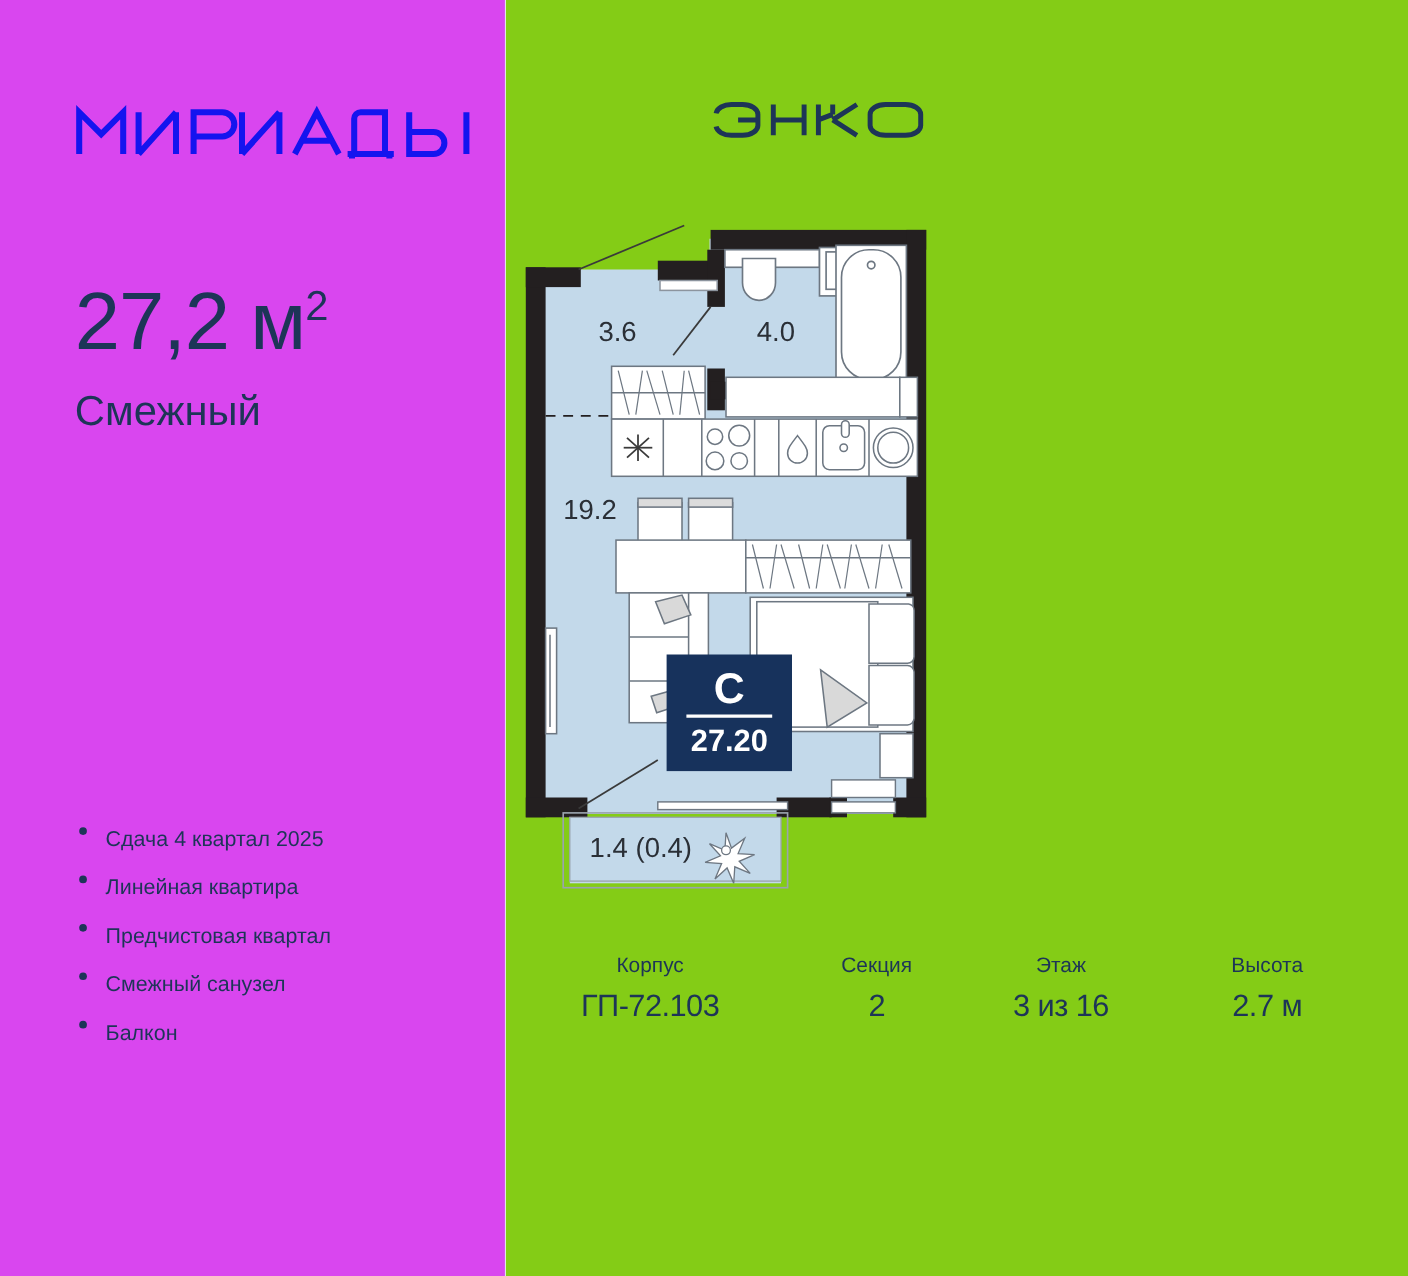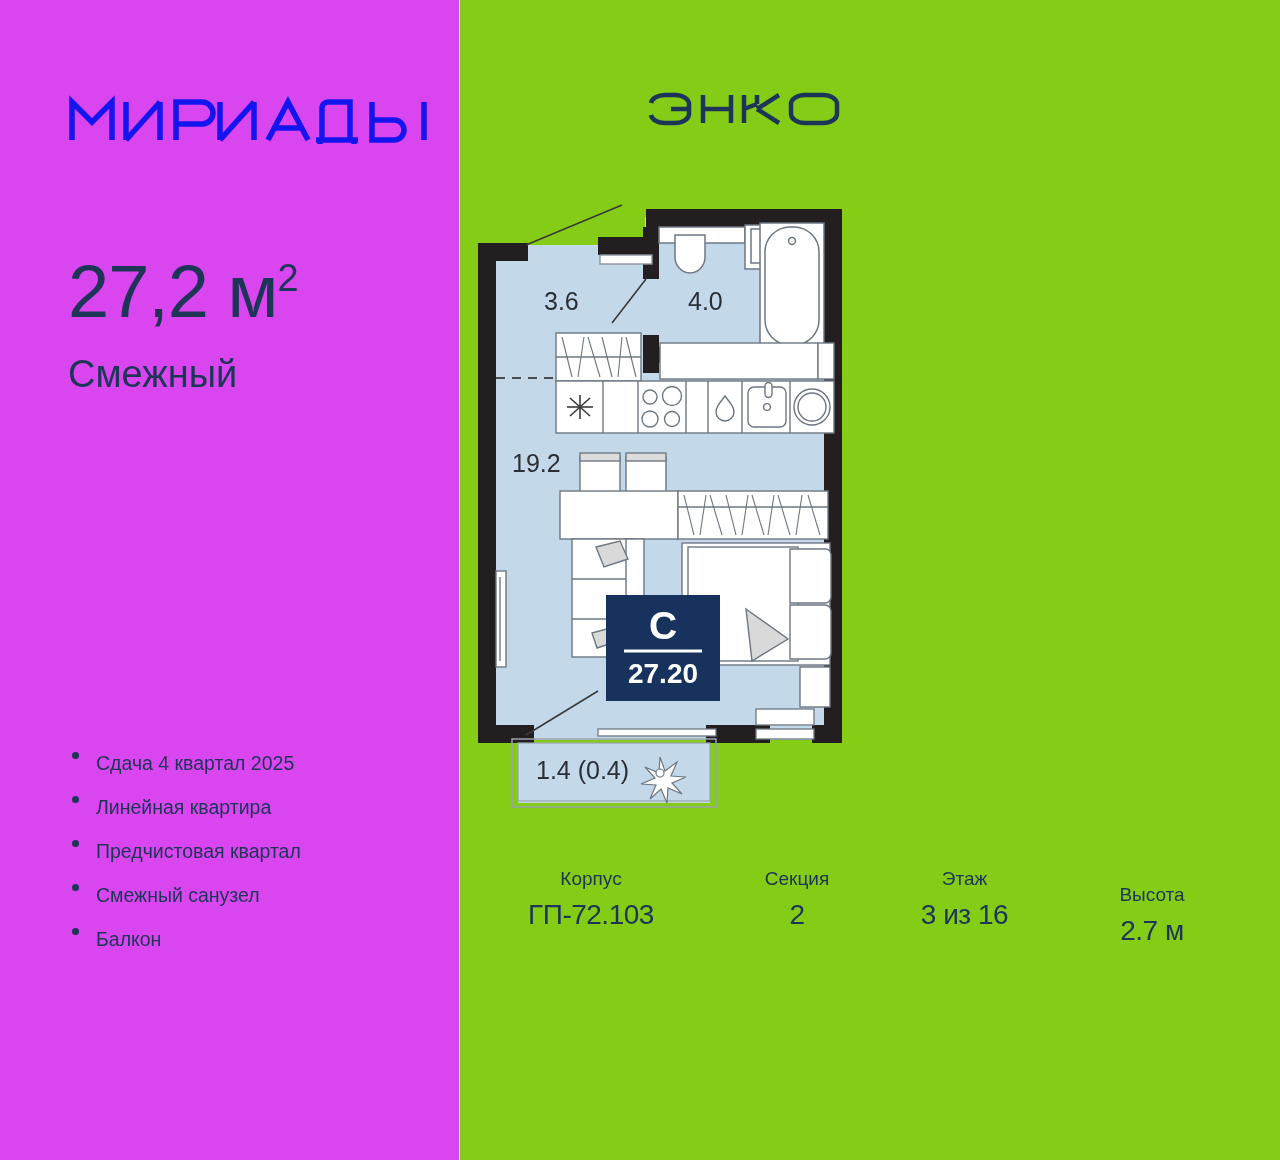--- a/index.html
+++ b/index.html
@@ -54,21 +54,21 @@
 
   
   .info-row {
     position: absolute; left: 0; top: 868px; width: 820px;
     display: flex; align-items: flex-start;
   }
   .info-cell { text-align: center; }
   .info-cell.c0 { width: 262px; }
   .info-cell.c1 { width: 150px; }
   .info-cell.c2 { width: 185px; }
-  .info-cell.c3 { width: 190px; margin-top: 16px; }
+  .info-cell.c3 { width: 190px; }
   .info-label { font-size: 19px; color: #1d3557; font-weight: 400; margin-bottom: 9px; }
   .info-value { font-size: 28px; color: #1d3557; font-weight: 400; letter-spacing: -0.5px; white-space: nowrap; }
 
   
   .badge-letter { font-size: 39px; font-weight: 700; fill: #ffffff; }
   .badge-area { font-size: 28px; font-weight: 700; fill: #ffffff; }
 </style>
 </head>
 <body>
 

